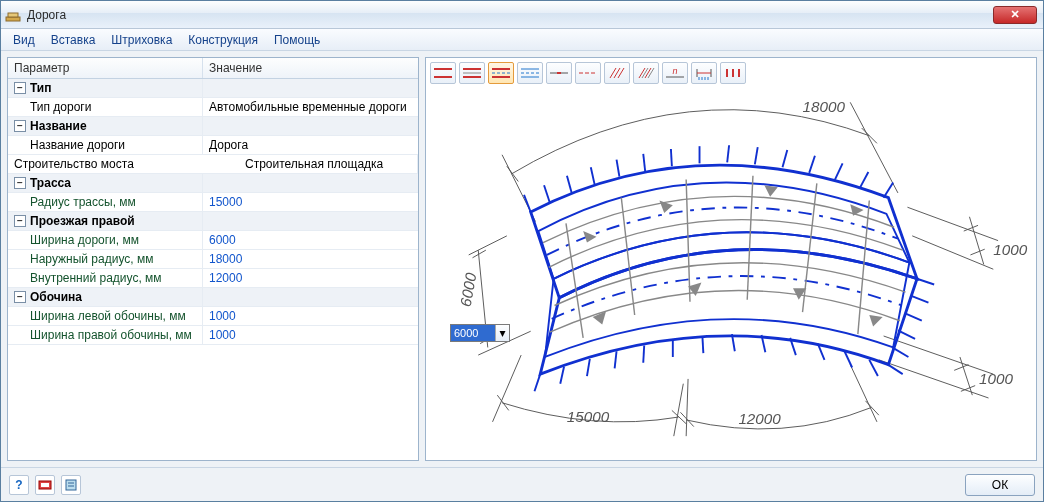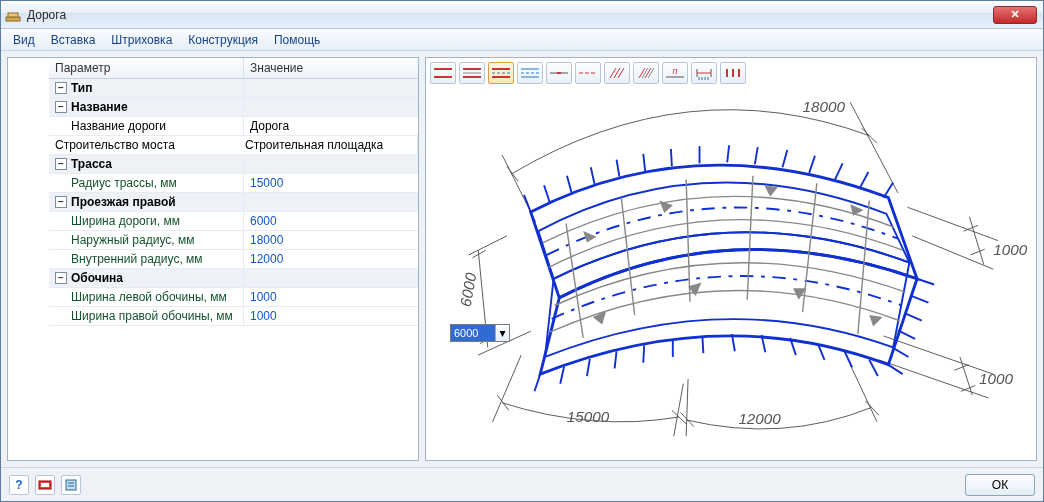--- a/index.html
+++ b/index.html
@@ -9,21 +9,21 @@
   .titlebar .app-icon { width:16px; height:16px; margin-right:6px; display:flex; align-items:center; justify-content:center; }
   .titlebar .title { color:#2b2b2b; font-size:12px; }
   .titlebar .spacer { flex:1; }
   .win-btn { width:44px; height:18px; border:1px solid #8a2a2a; border-radius:3px; display:flex; align-items:center; justify-content:center; margin-right:2px; cursor:pointer; }
   .win-btn.close { background:linear-gradient(#e57373,#c62828); }
   .win-btn.close span { color:#fff; font-weight:bold; font-size:11px; }
   .menubar { height:22px; background:linear-gradient(#fafcff,#e7eef7); border-bottom:1px solid #c9d6e4; display:flex; align-items:center; padding:0 4px; }
   .menubar .menu-item { padding:2px 8px; color:#15428b; cursor:pointer; }
   .client { flex:1; display:flex; gap:6px; padding:6px; overflow:hidden; }
   .panel { background:#fff; border:1px solid #9db4cc; position:relative; }
-  .left-panel { width:412px; display:flex; flex-direction:column;padding-left:41px; }
+  .left-panel { width:412px; display:flex; flex-direction:column; }
   .right-panel { flex:1; display:flex; flex-direction:column; overflow:hidden; }
   .grid-header { display:flex; background:linear-gradient(#fdfefe,#eef3f9); border-bottom:1px solid #c3d2e2; }
   .grid-header .col { padding:3px 6px; color:#333; }
   .grid-header .col.param { width:195px; border-right:1px solid #d6e1ed; }
   .grid-header .col.value { flex:1; }
   .grid-body { flex:1; overflow:auto; }
   .row { display:flex; border-bottom:1px solid #e6ecf3; }
   .row .cell { padding:2px 6px; }
   .row .param { width:195px; border-right:1px solid #e6ecf3; display:flex; align-items:center; }
   .row .value { flex:1; }
@@ -81,20 +81,27 @@
         <div class="col value">Значение</div>
       </div>
       <div class="grid-body" id="grid-body">
           <div class="row group-row">
             <div class="cell param">
               <span class="toggle">−</span>
               <span>Тип</span>
             </div>
             <div class="cell value"></div>
           </div>
+          <div class="row">
+            <div class="cell param">
+              <span style="width:16px;display:inline-block"></span>
+              <span class="">Тип дороги</span>
+            </div>
+            <div class="cell value ">Автомобильные временные дороги</div>
+          </div>
           <div class="row group-row">
             <div class="cell param">
               <span class="toggle">−</span>
               <span>Название</span>
             </div>
             <div class="cell value"></div>
           </div>
           <div class="row">
             <div class="cell param">
               <span style="width:16px;display:inline-block"></span>

